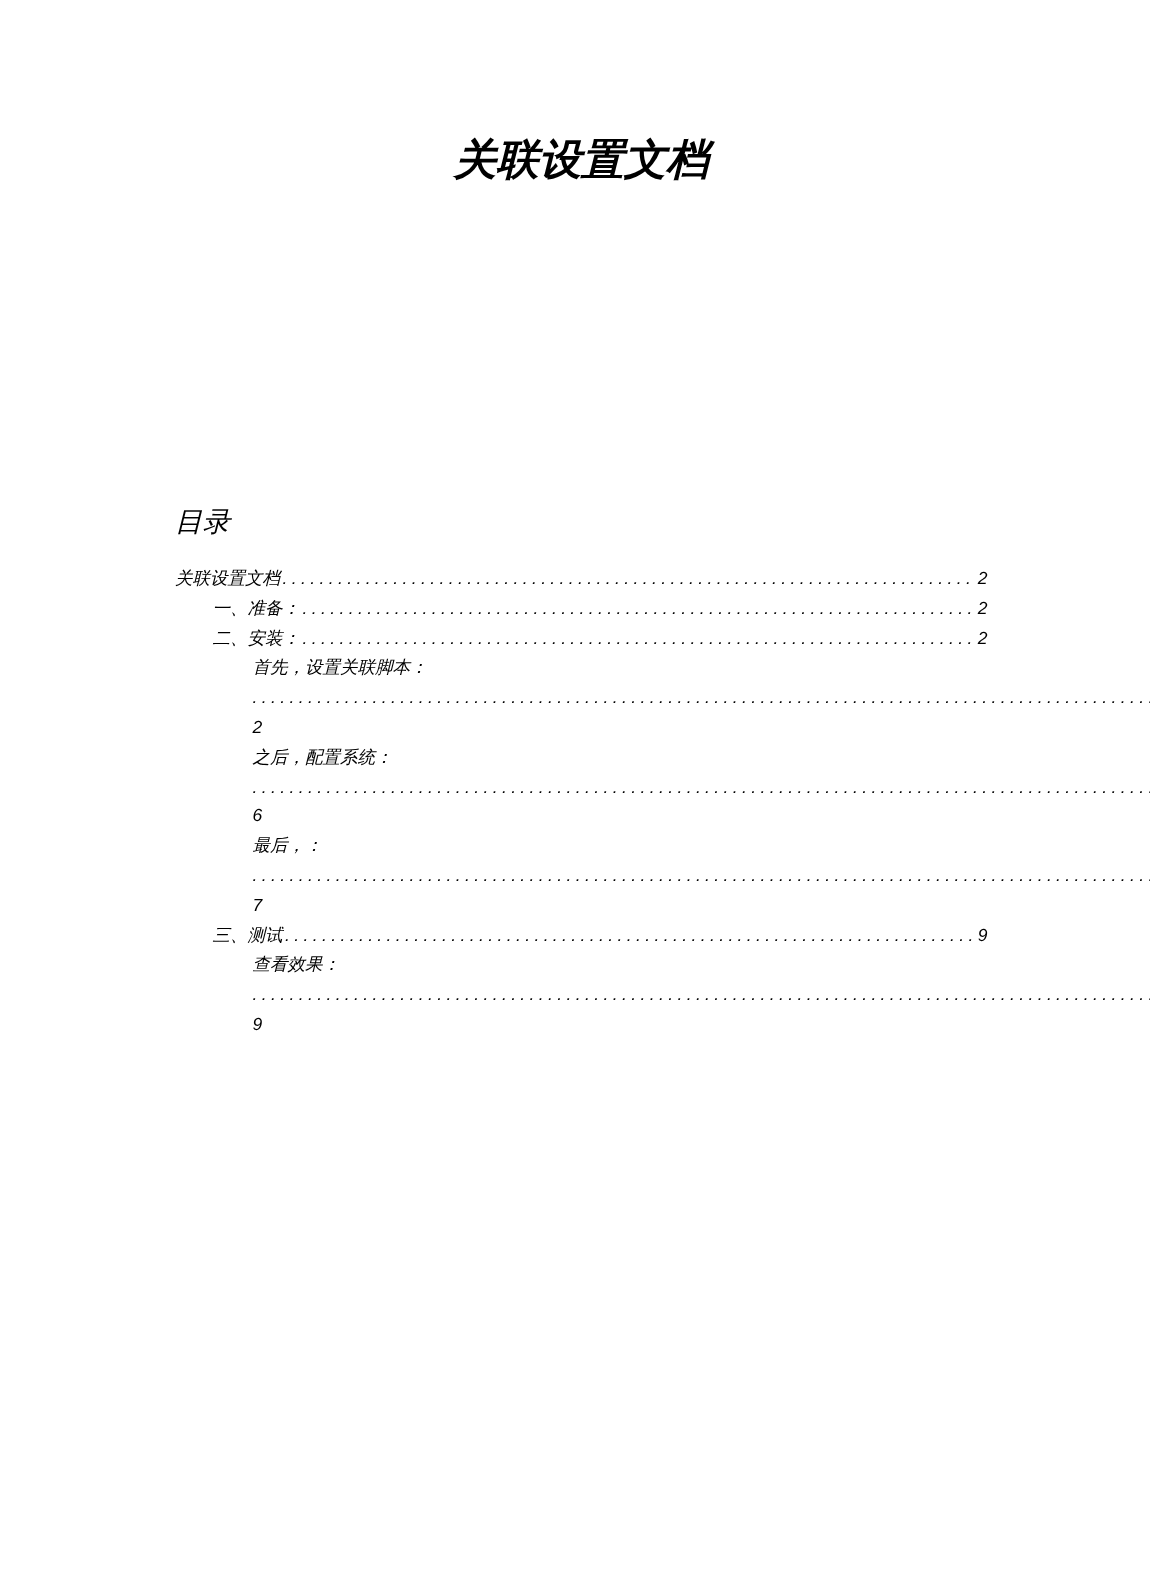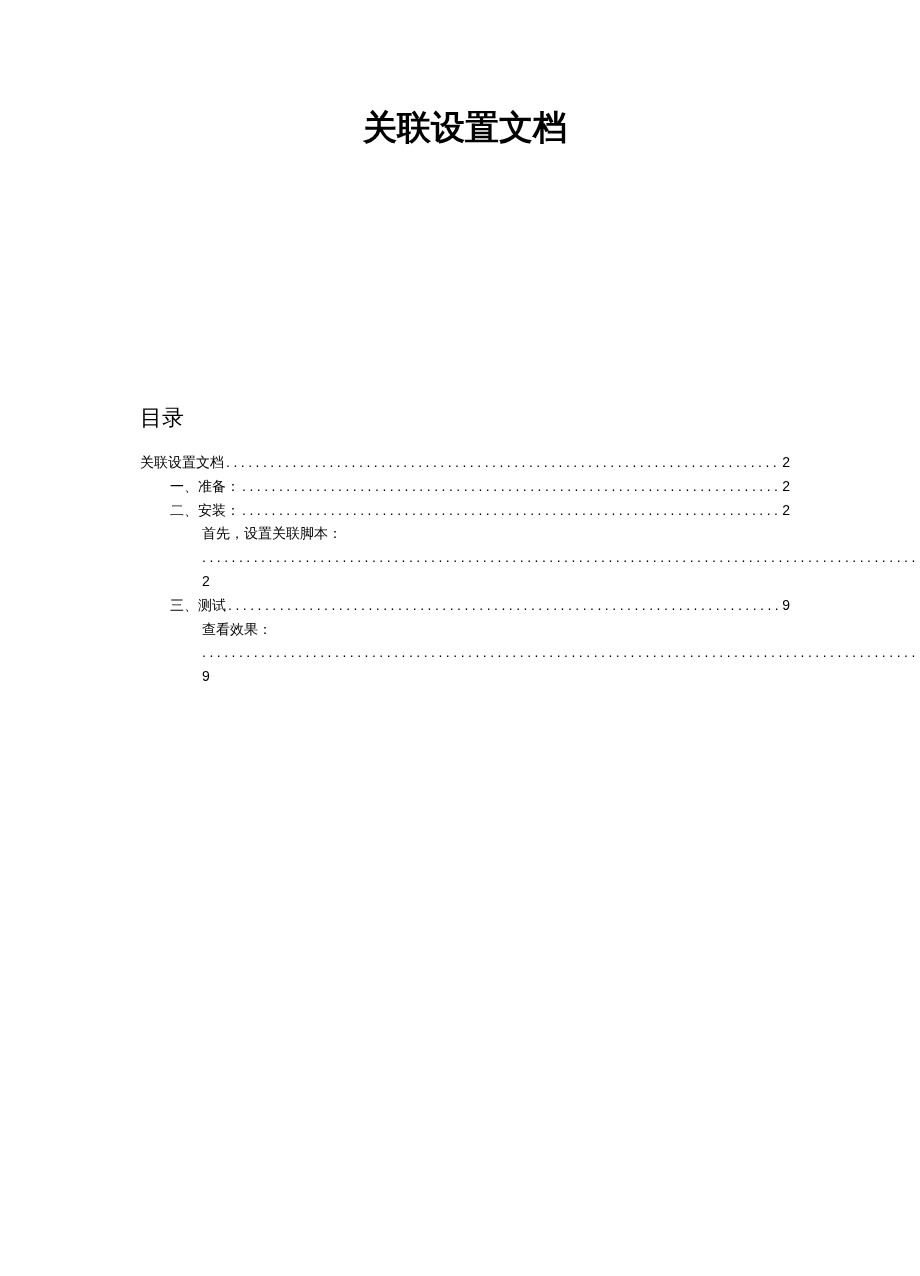--- a/index.html
+++ b/index.html
@@ -1,15 +1,15 @@
 <!DOCTYPE html>
 <html><head>
   <meta charset="utf-8">
   <style>
-    * { margin: 0; padding: 0; box-sizing: border-box; }
+    * { margin: 0; padding: 0; box-sizing: border-box; font-style: italic; }
     body {
       width: 920px;
       height: 1276px;
       background: #ffffff;
       font-family: "SimSun", "宋体", "Microsoft YaHei", sans-serif;
       color: #000;
       padding: 100px 130px 100px 140px;
     }
     .doc-title {
       text-align: center;
@@ -72,20 +72,30 @@
   <div class="toc-row l2">
     <span class="toc-label">二、安装：</span>
     <span class="toc-dots"></span>
     <span class="toc-page">2</span>
   </div>
   <div class="toc-row l3">
     <span class="toc-label">首先，设置关联脚本：</span>
     <span class="toc-dots"></span>
     <span class="toc-page">2</span>
   </div>
+  <div class="toc-row l3">
+    <span class="toc-label">之后，配置系统：</span>
+    <span class="toc-dots"></span>
+    <span class="toc-page">6</span>
+  </div>
+  <div class="toc-row l3">
+    <span class="toc-label">最后，：</span>
+    <span class="toc-dots"></span>
+    <span class="toc-page">7</span>
+  </div>
   <div class="toc-row l2">
     <span class="toc-label">三、测试</span>
     <span class="toc-dots"></span>
     <span class="toc-page">9</span>
   </div>
   <div class="toc-row l3">
     <span class="toc-label">查看效果：</span>
     <span class="toc-dots"></span>
     <span class="toc-page">9</span>
   </div>

